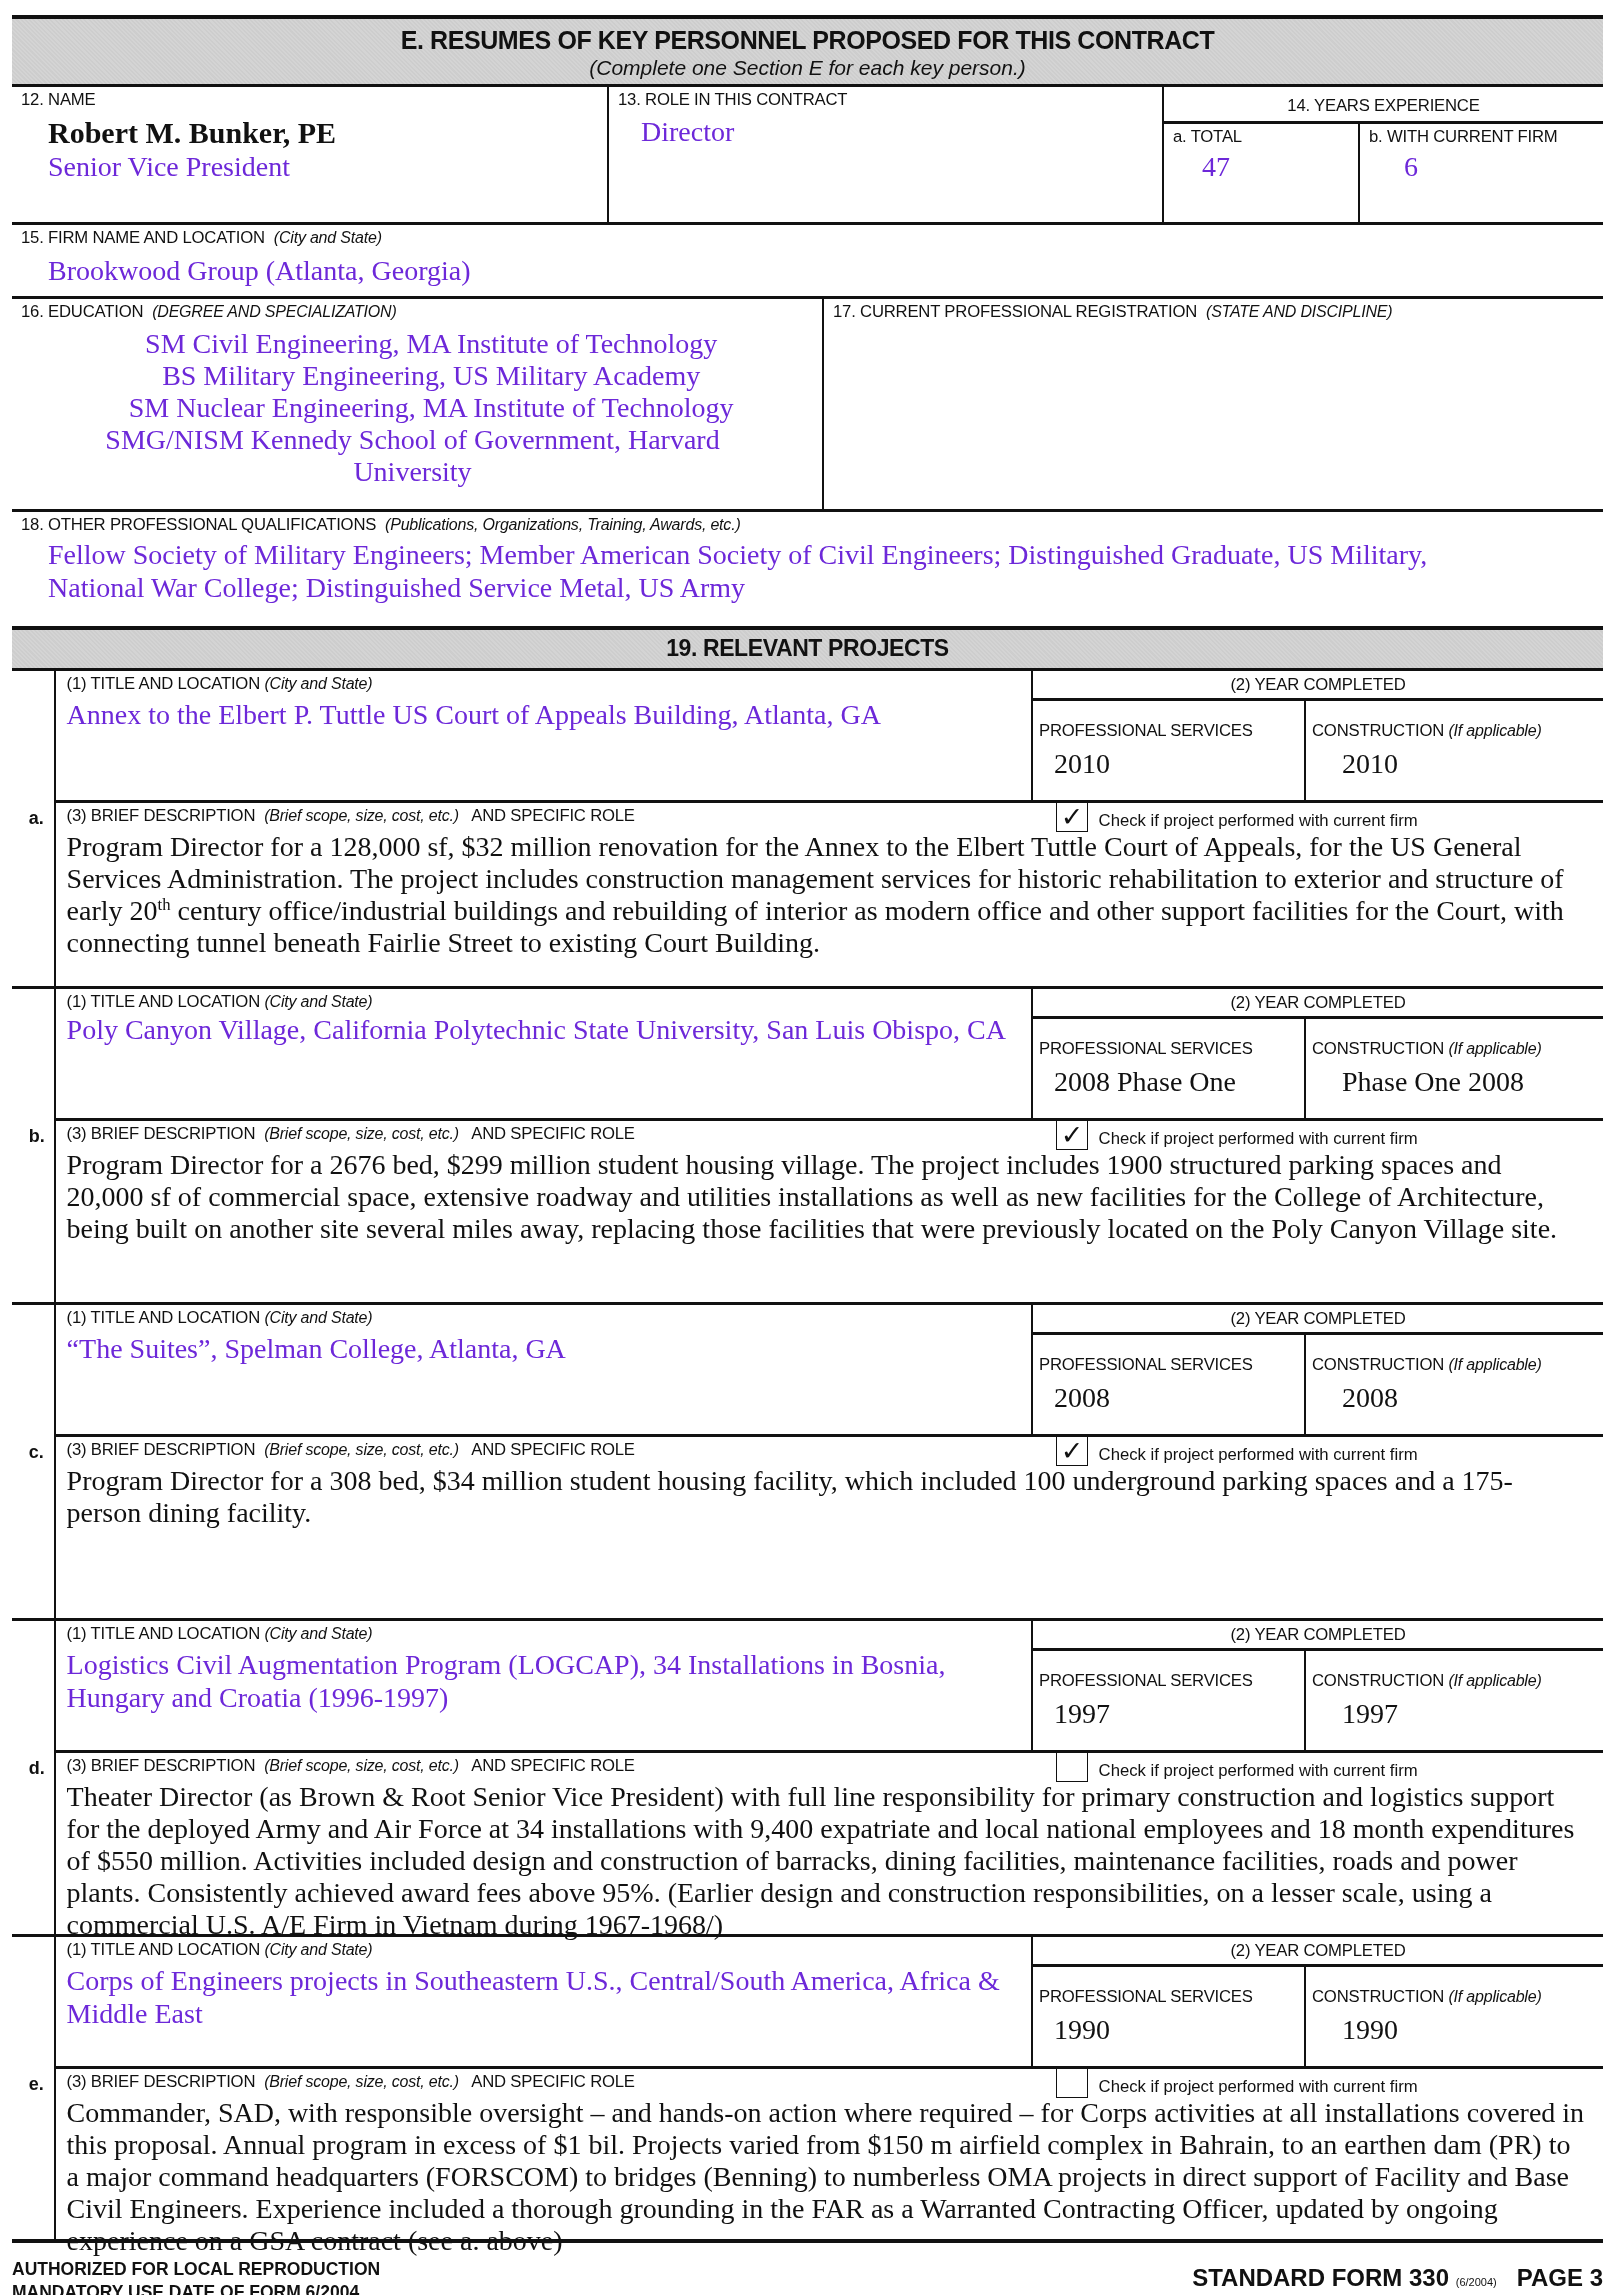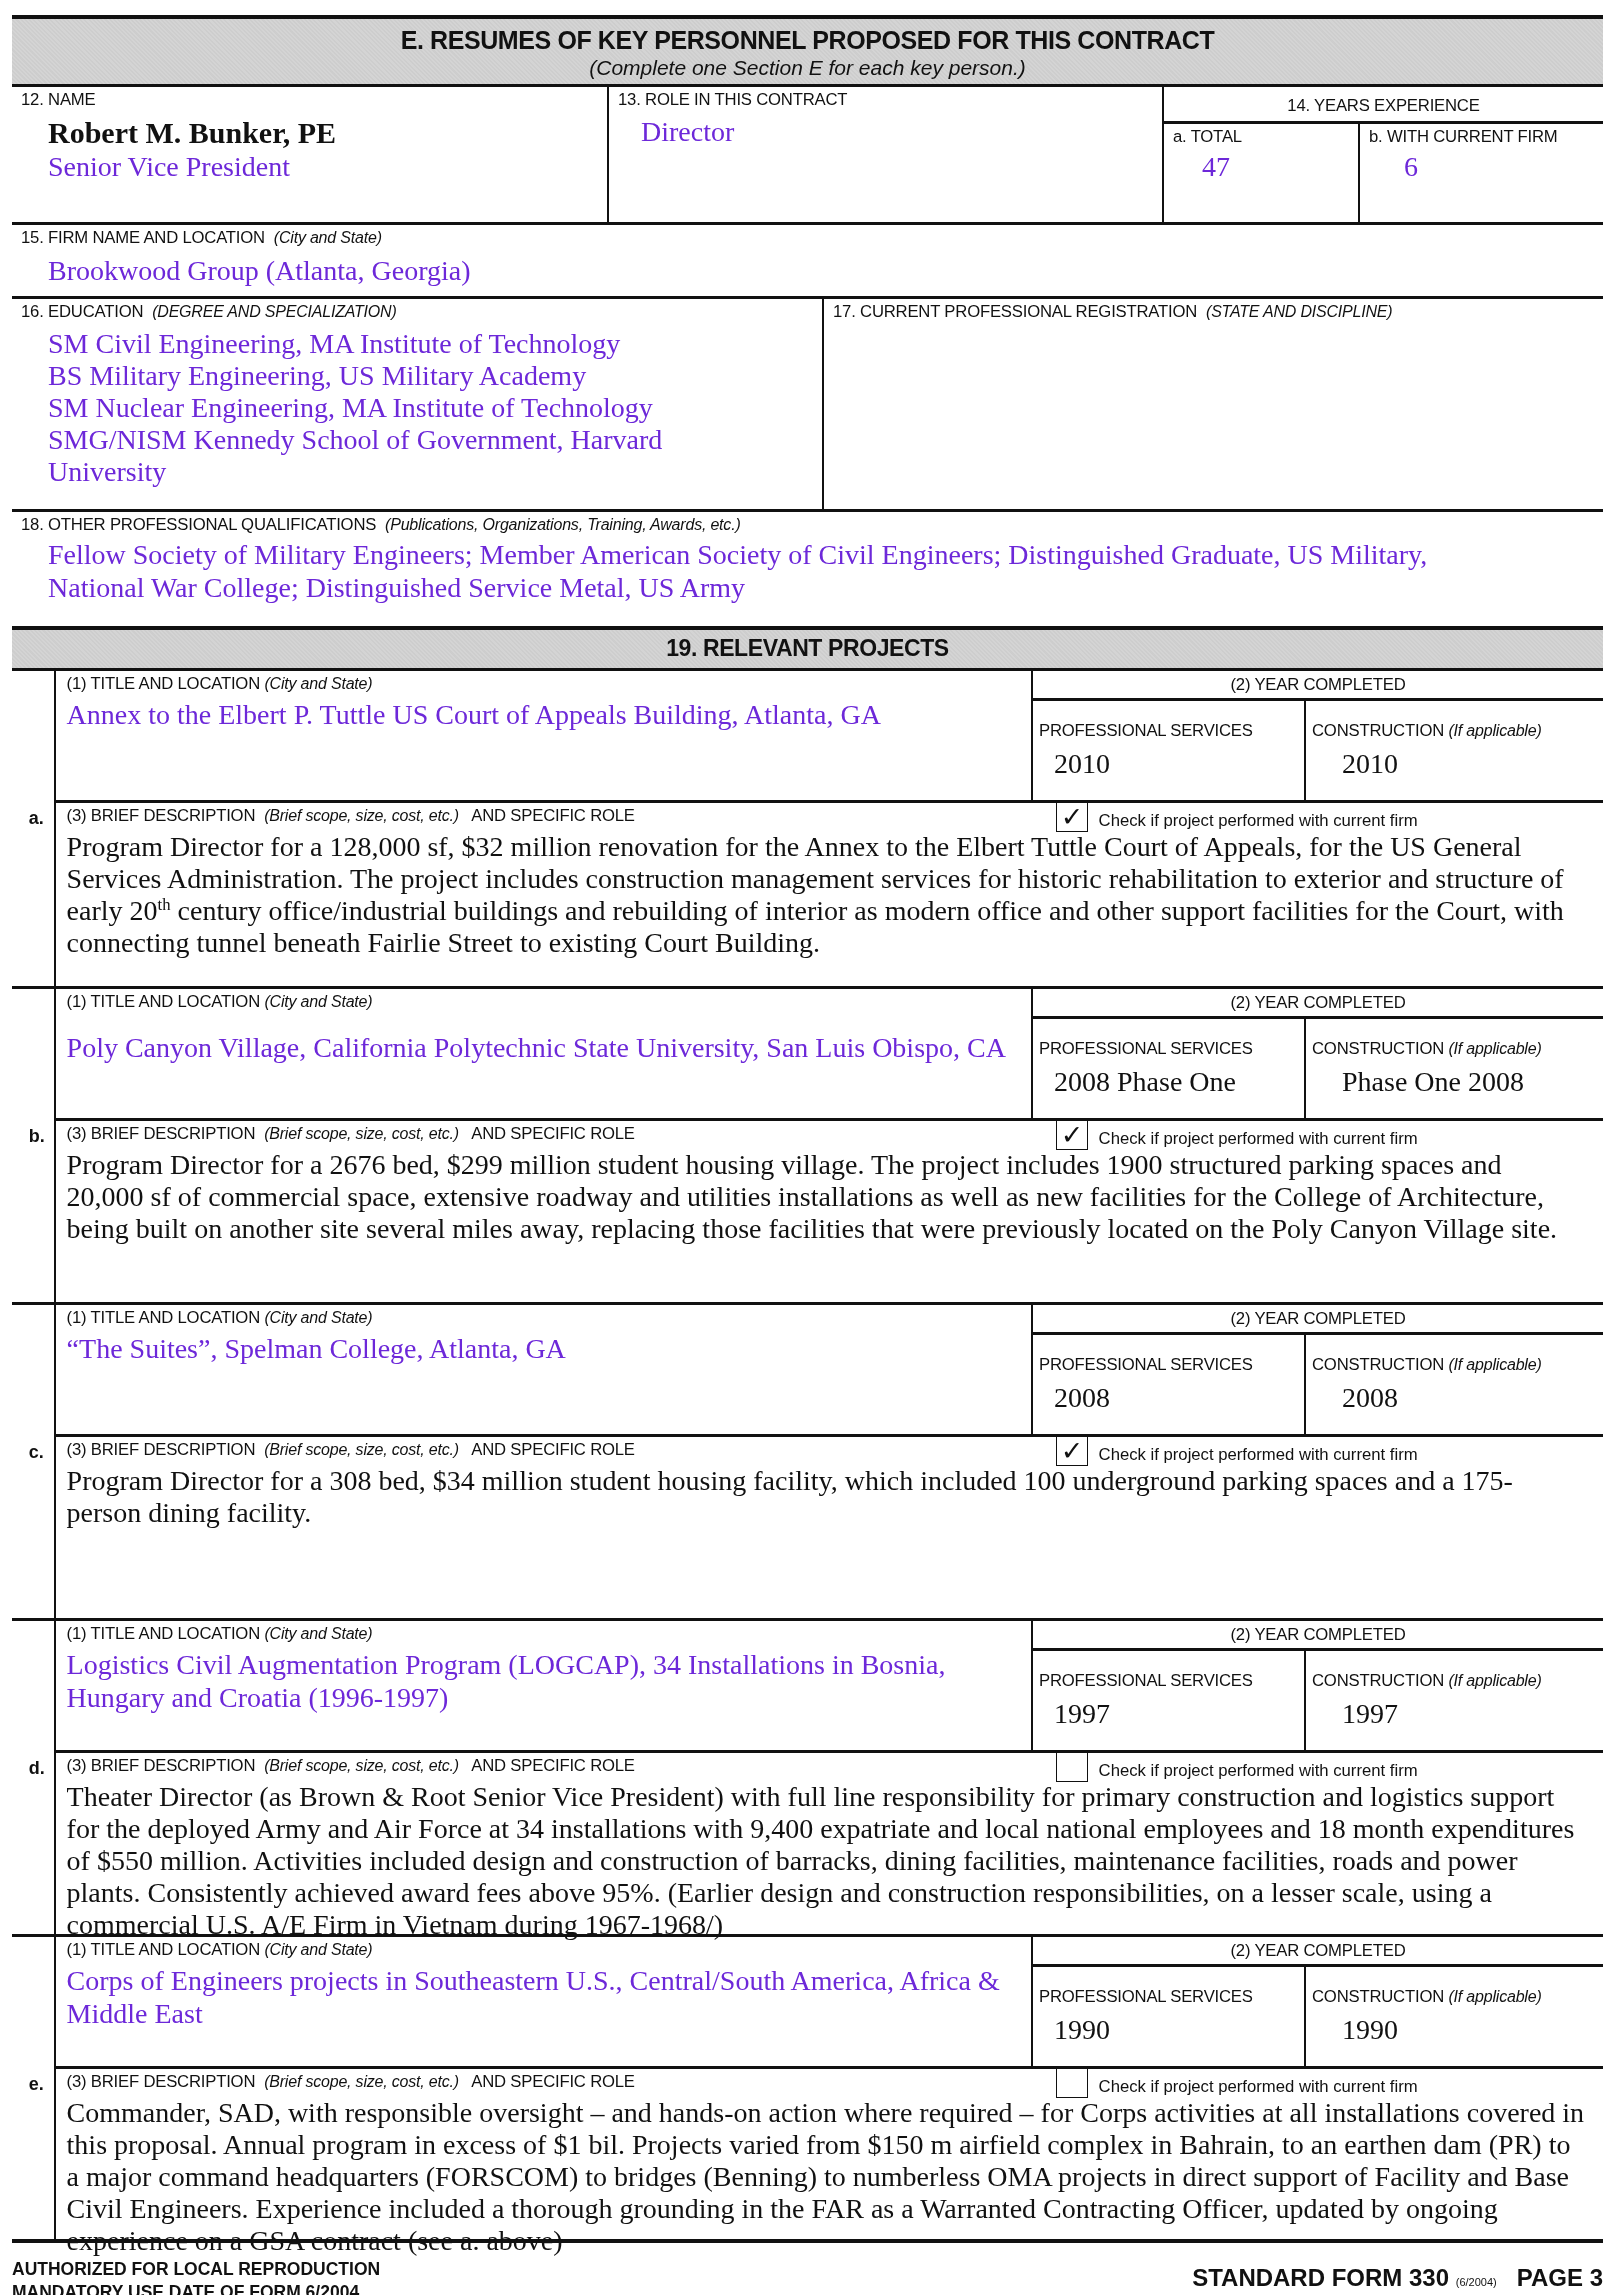--- a/index.html
+++ b/index.html
@@ -83,21 +83,21 @@
   <div class="row" style="height:71px;">
     <div class="cell" style="flex:1;">
       <div class="lbl"><span>15. FIRM NAME AND LOCATION</span>&nbsp; <i>(City and State)</i></div>
       <div class="val" style="padding-left:27px;margin-top:6px;">Brookwood Group (Atlanta, Georgia)</div>
     </div>
   </div>
 
   <div class="row" style="height:210px;">
     <div class="cell vline" style="width:812px;">
       <div class="lbl"><span>16. EDUCATION</span>&nbsp; <i>(DEGREE AND SPECIALIZATION)</i></div>
-      <div class="val" style="padding-left:27px;margin-top:6px;line-height:32px;">
+      <div class="val" style="padding-left:27px;margin-top:6px;line-height:32px;text-align:center;">
         <div>SM Civil Engineering, MA Institute of Technology</div>
         <div>BS Military Engineering, US Military Academy</div>
         <div>SM Nuclear Engineering, MA Institute of Technology</div>
         <div style="width:729px;">SMG/NISM Kennedy School of Government, Harvard University</div>
       </div>
     </div>
     <div class="cell" style="flex:1;">
       <div class="lbl"><span>17. CURRENT PROFESSIONAL REGISTRATION</span>&nbsp; <i>(STATE AND DISCIPLINE)</i></div>
     </div>
   </div>
@@ -149,21 +149,21 @@
     </div>
   </div>
       <div class="proj" style="height: 313px;">
     <div class="proj-letter">
       <span class="js-letter" style="top: 137px;">b.</span>
     </div>
     <div class="proj-body">
       <div class="proj-top">
         <div class="proj-title">
           <div class="lbl"><span class="js-tl">(1) TITLE AND LOCATION</span> <i class="js-th">(City and State)</i></div>
-          <div class="val js-title" style="margin-top:19px;padding-right:15px;">Poly Canyon Village, California Polytechnic State University, San Luis Obispo, CA</div>
+          <div class="val js-title" style="margin-top:1px;padding-right:15px;">Poly Canyon Village, California Polytechnic State University, San Luis Obispo, CA</div>
         </div>
         <div class="proj-year">
           <div class="lbl yc-label js-yl">(2) YEAR COMPLETED</div>
           <div class="yc-cols">
             <div class="yc-col ps">
               <div class="lbl js-psl">PROFESSIONAL SERVICES</div>
               <div class="yr js-ps" style="padding-left:15px;">2008 Phase One</div>
             </div>
             <div class="yc-col cn">
               <div class="lbl"><span class="js-cnl">CONSTRUCTION</span> <i class="js-cnh">(If applicable)</i></div>

